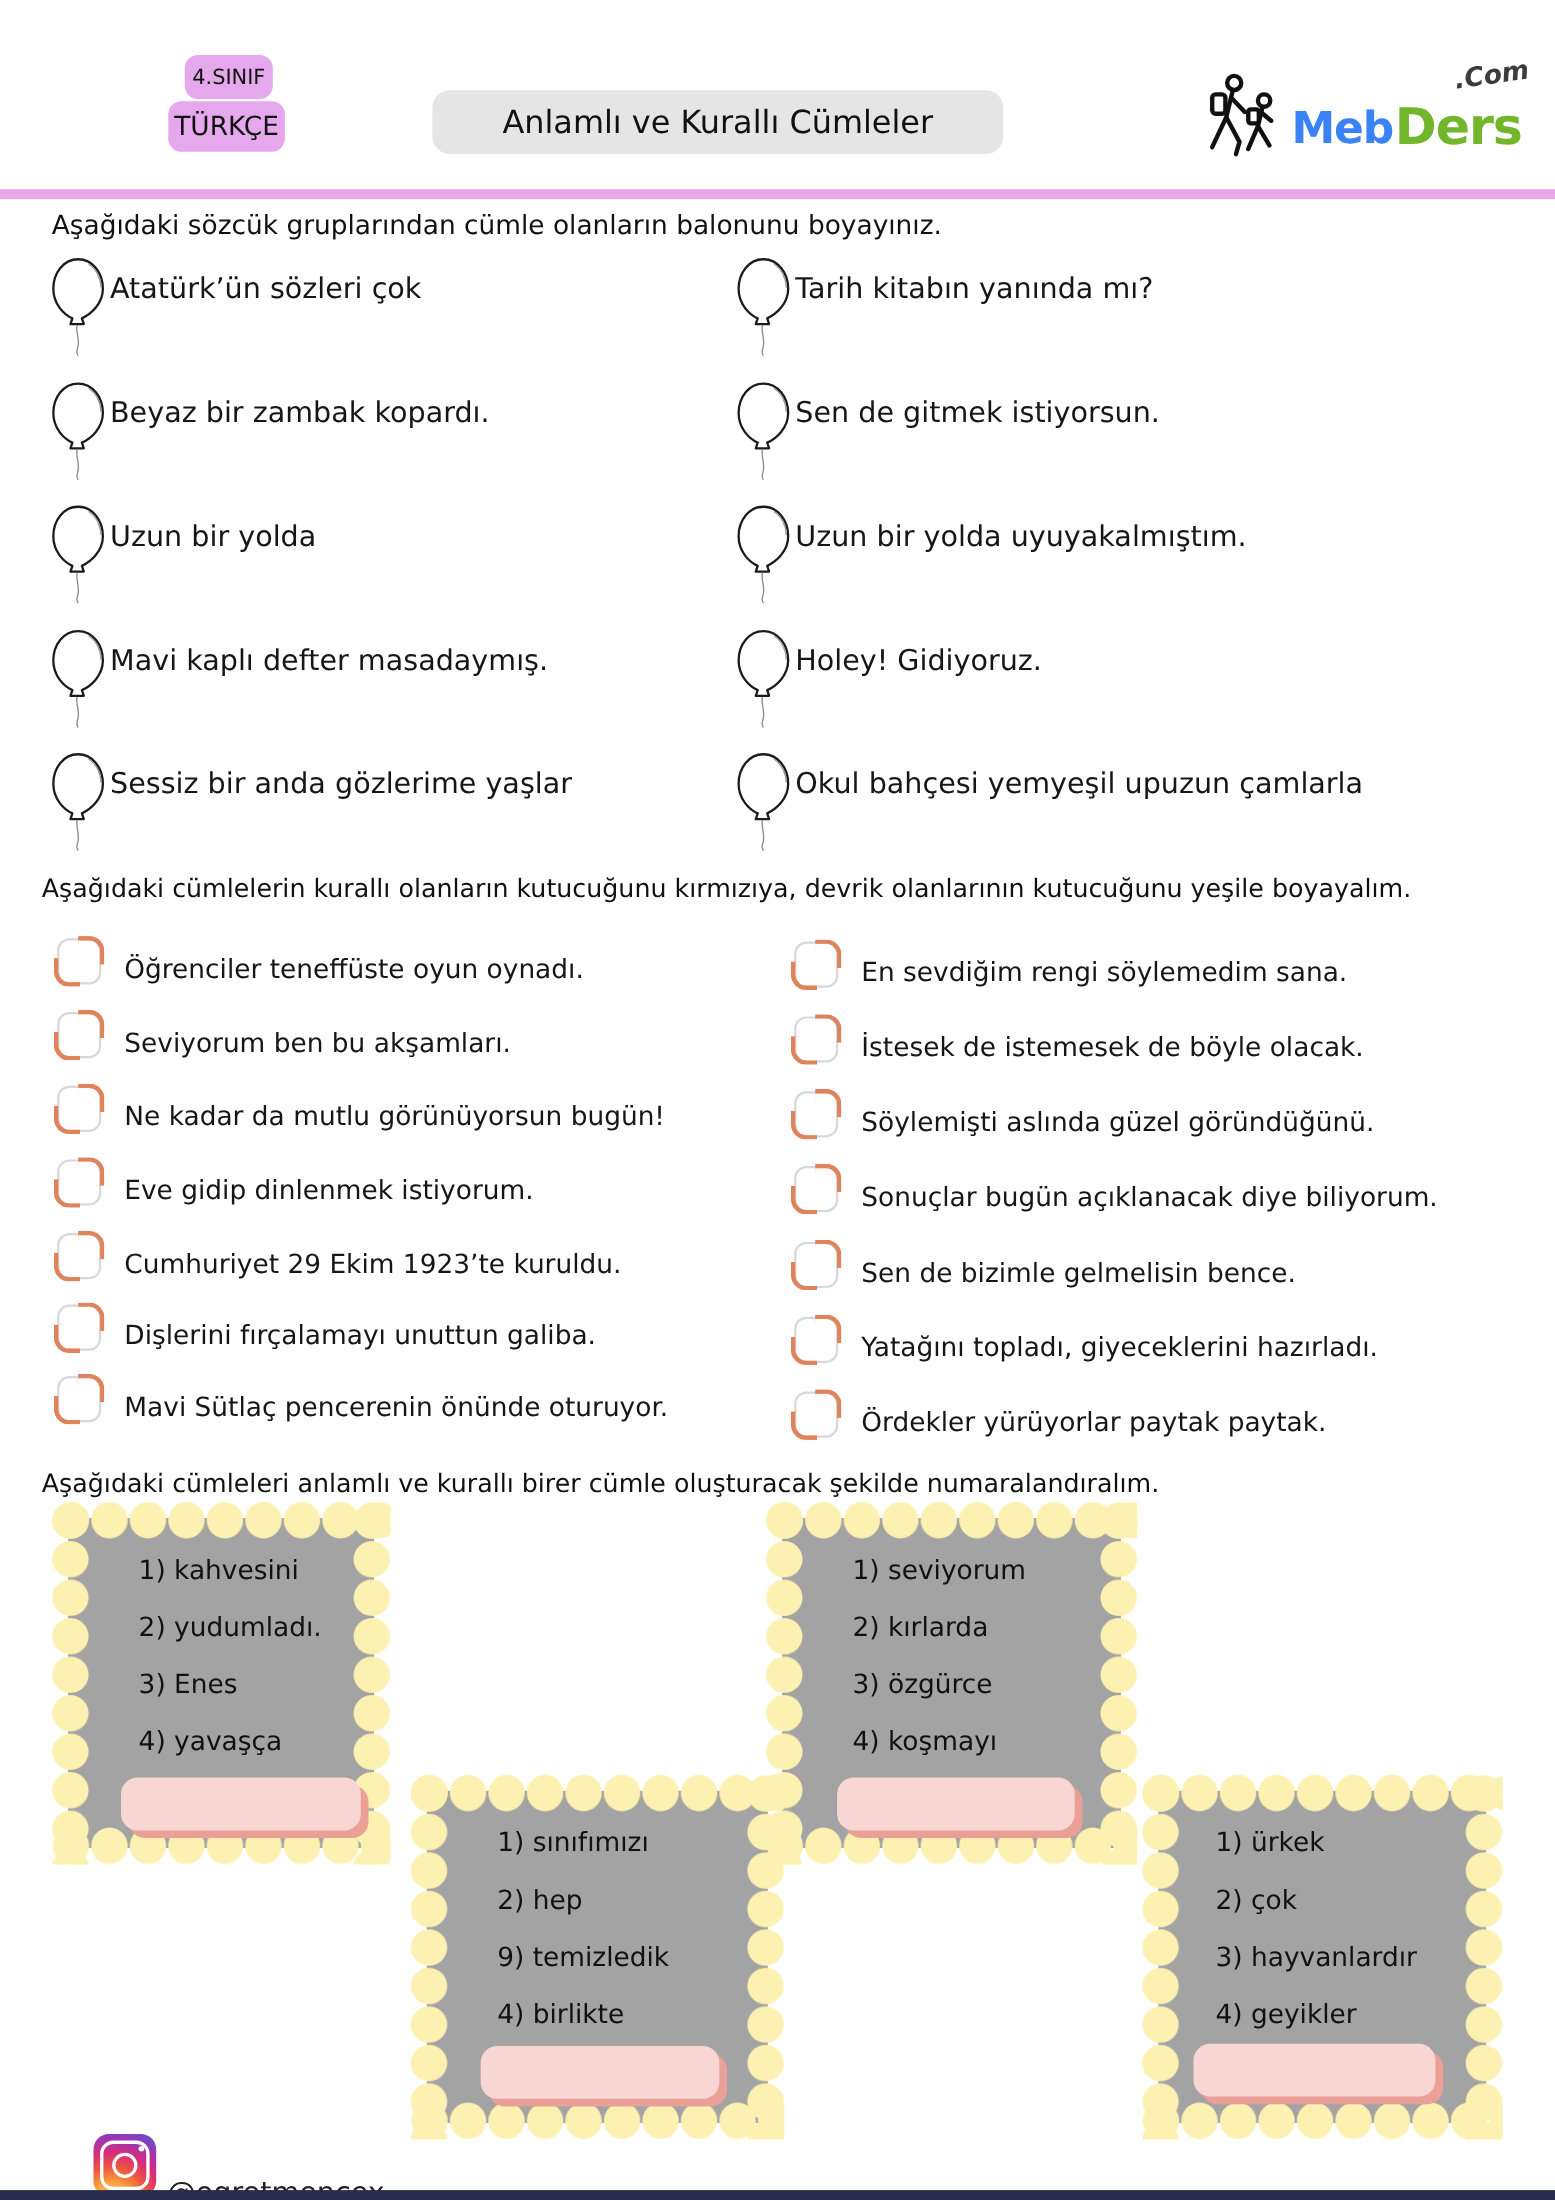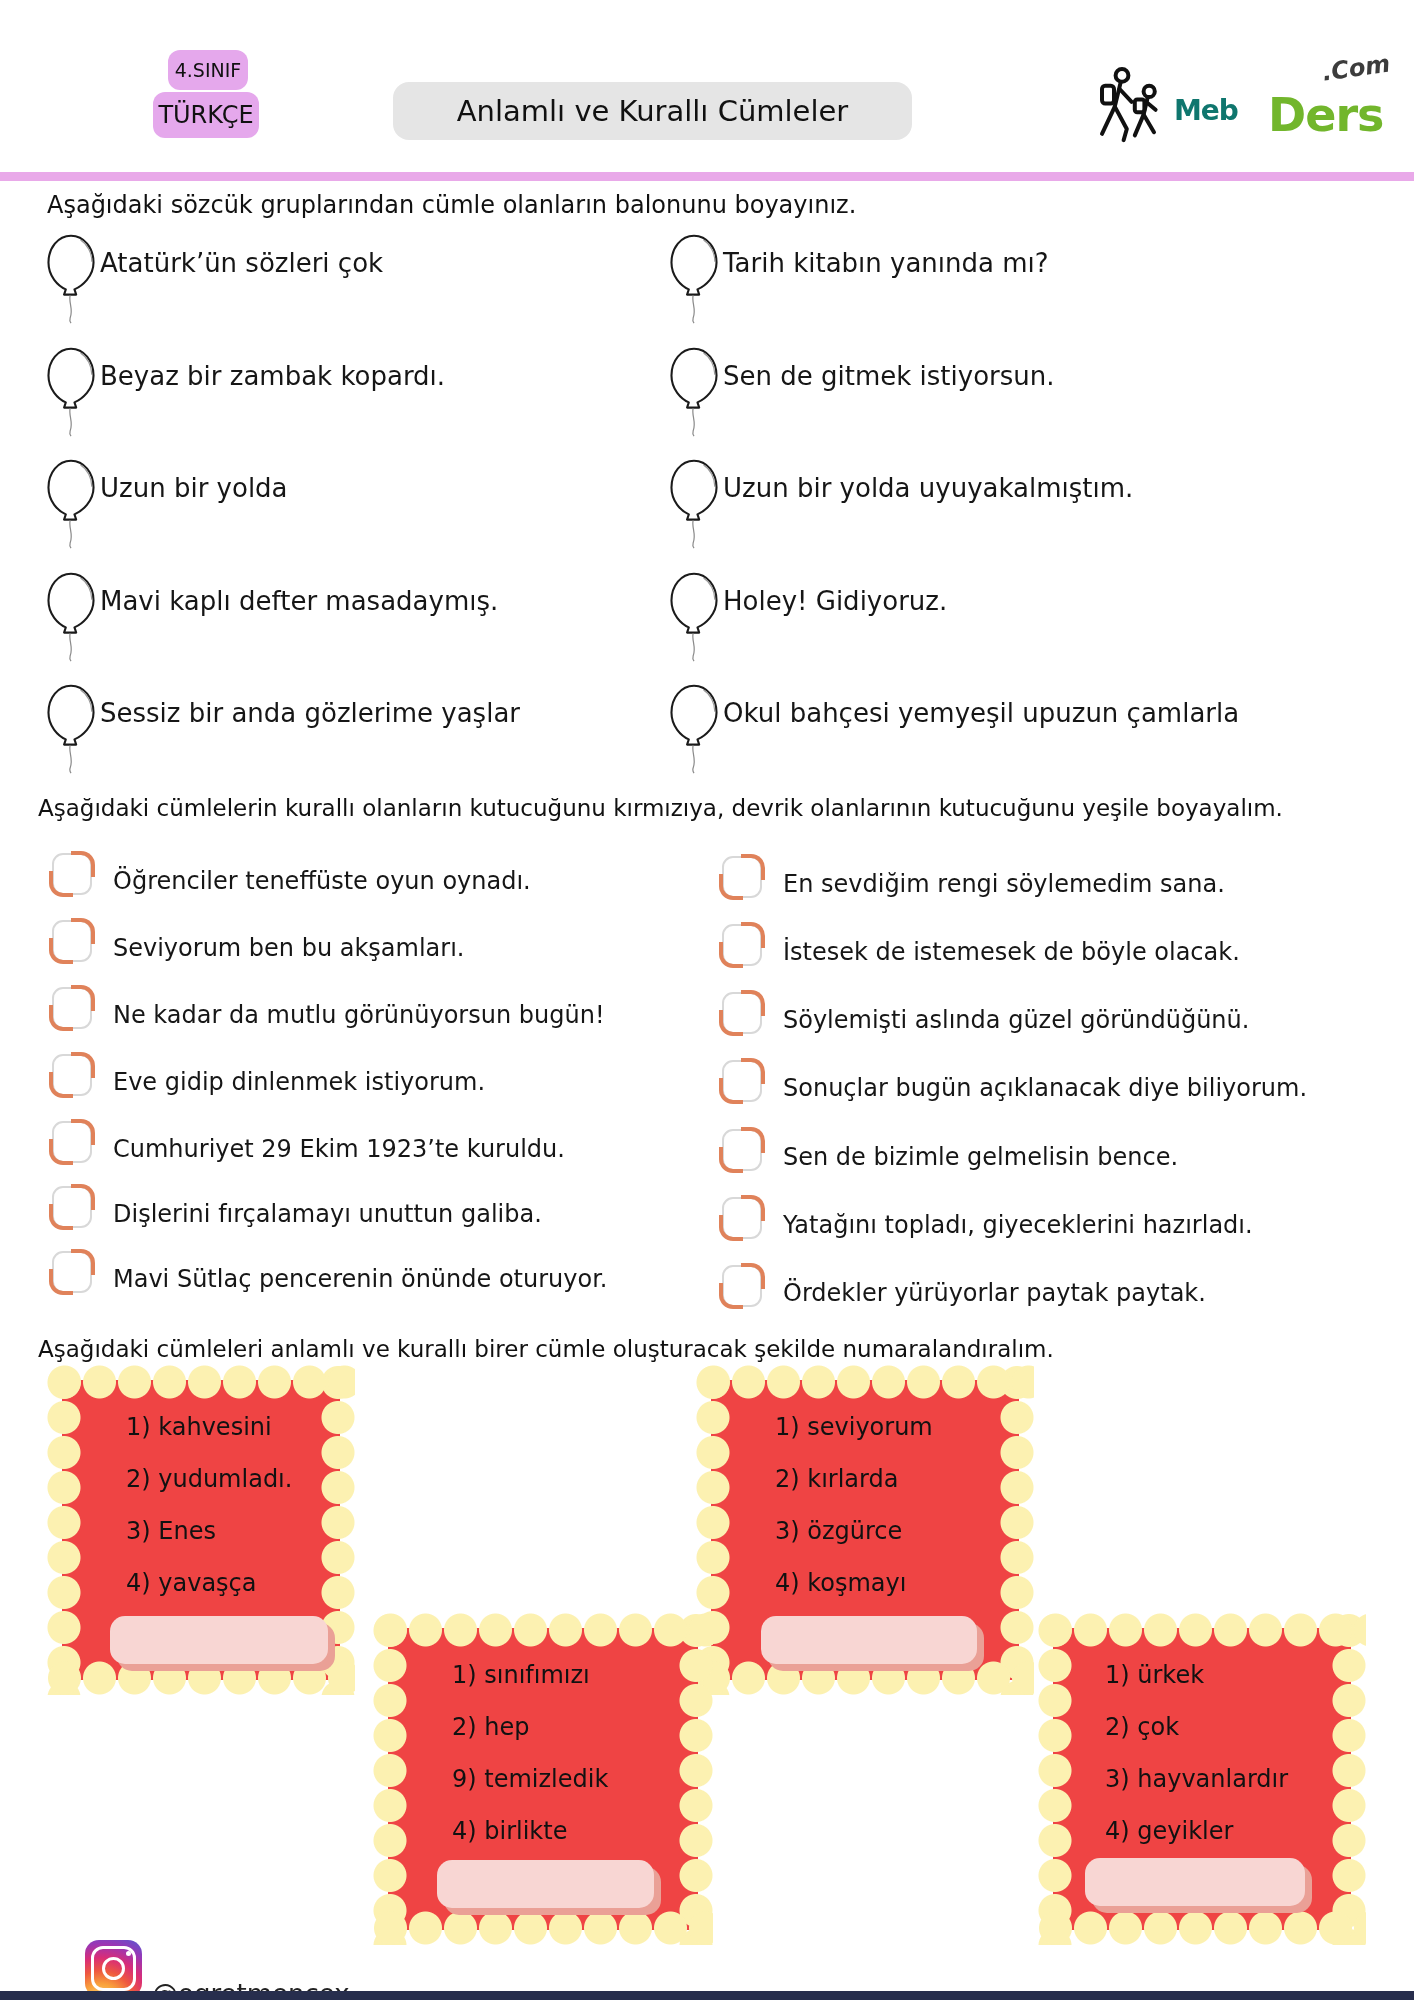--- a/index.html
+++ b/index.html
@@ -7,21 +7,21 @@
         font-family:"DejaVu Sans","Liberation Sans",sans-serif;color:#161616;}
 
   
   .badge{position:absolute;background:#E5A8EC;border-radius:12px;display:flex;align-items:center;justify-content:center;color:#111;margin-left:47px;}
   .badge-grade{left:121px;top:50px;width:80px;height:40px;font-size:19px;}
   .badge-subject{left:106px;top:92px;width:106px;height:46px;font-size:24px;}
   .title-pill{position:absolute;left:393px;top:82px;width:519px;height:58px;background:#e5e5e5;border-radius:16px;
               display:flex;align-items:center;justify-content:center;font-size:29px;color:#111;}
   .logo{position:absolute;left:1090px;top:52px;width:300px;height:100px;}
   .logo-figs{position:absolute;left:0;top:10px;width:80px;height:86px;}
-  .logo-meb{position:absolute;left:84px;top:42px;font-size:28px;font-weight:bold;color:#0f766e;letter-spacing:-1px;}
+  .logo-meb{position:absolute;left:84px;top:42px;font-size:40px;font-weight:bold;color:#3b82f6;letter-spacing:-1px;}
   .logo-ders{position:absolute;left:178px;top:36px;font-size:46px;font-weight:bold;color:#72B62C;letter-spacing:-1px;}
   .logo-com{position:absolute;left:232px;top:2px;font-size:24px;font-style:italic;font-weight:bold;color:#3c3c3c;transform:rotate(-8deg);}
   .divider{position:absolute;left:0;top:172px;width:1414px;height:9px;background:#E9A9E9;}
 
   
   .heading{position:absolute;white-space:nowrap;color:#111;}
   .h1{left:47px;top:191px;font-size:24px;}
   .h2{left:38px;top:795px;font-size:23px;}
   .h3{left:38px;top:1336px;font-size:23px;}
 
@@ -33,21 +33,21 @@
   
   .check-row{position:absolute;display:flex;align-items:flex-end;}
   .cb{width:36px;height:38px;flex:0 0 auto;background:#fff;border:2px solid #d8d8d8;border-radius:11px;position:relative;}
   .cb::before{content:"";position:absolute;top:-4px;right:-5px;width:20px;height:22px;
               border-top:4px solid #E0825A;border-right:4px solid #E0825A;border-top-right-radius:14px;}
   .cb::after{content:"";position:absolute;bottom:-4px;left:-5px;width:20px;height:22px;
              border-bottom:4px solid #E0825A;border-left:4px solid #E0825A;border-bottom-left-radius:14px;}
   .ct{margin:6px 0 0 21px;font-size:24px;white-space:nowrap;}
 
   
-  .cloud{position:absolute;background:#ef4444;z-index:0;padding:21px 0 0 64px;box-sizing:border-box;}
+  .cloud{position:absolute;background:#a3a3a3;z-index:0;padding:21px 0 0 64px;box-sizing:border-box;}
   .cloud::before{content:"";position:absolute;inset:-15px;z-index:-1;
     background-image:
       radial-gradient(circle 17px at 50% 50%, #FCF1B1 16px, rgba(252,241,177,0) 17px),
       radial-gradient(circle 17px at 50% 50%, #FCF1B1 16px, rgba(252,241,177,0) 17px),
       radial-gradient(circle 17px at 50% 50%, #FCF1B1 16px, rgba(252,241,177,0) 17px),
       radial-gradient(circle 17px at 50% 50%, #FCF1B1 16px, rgba(252,241,177,0) 17px);
     background-size:35px 34px,35px 34px,34px 35px,34px 35px;
     background-position:left top,left bottom,left top,right top;
     background-repeat:repeat-x,repeat-x,repeat-y,repeat-y;}
   .cloud-line{font-size:24px;line-height:52px;white-space:nowrap;color:#111;}

